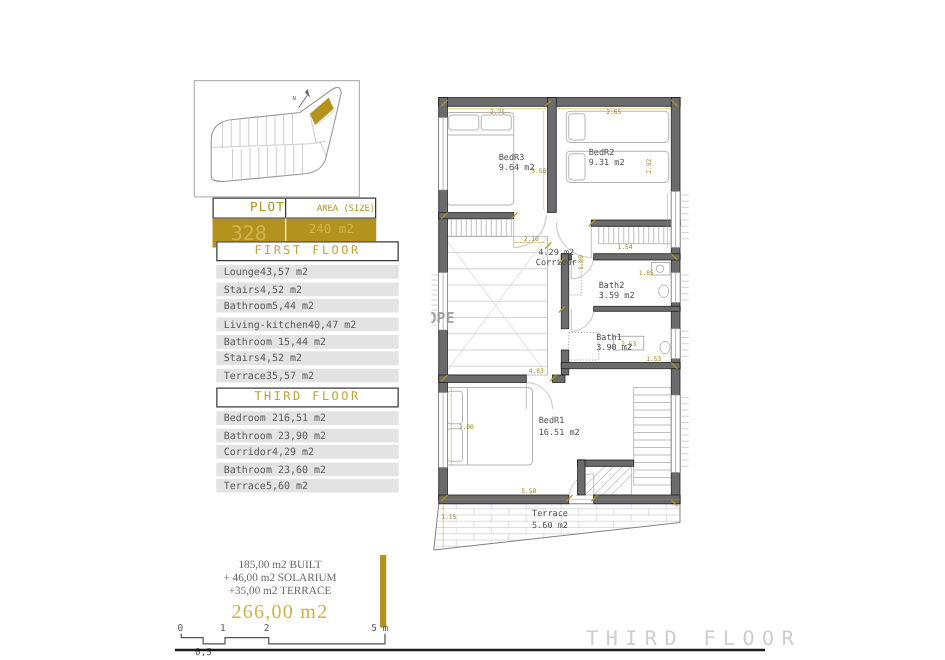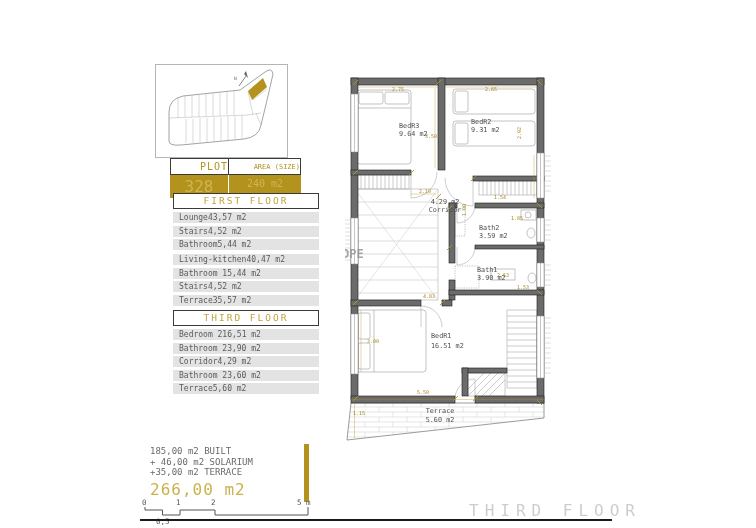--- a/index.html
+++ b/index.html
@@ -16,21 +16,21 @@
   .plot-table .val{display:flex;background:#b3931d;}
   .plot-table .val .c1{width:58px;border-right:1px solid #fff;color:#cfb551;
        font-size:16px;text-align:center;padding:2px 0;}
   .plot-table .val .c2{flex:1;color:#cfb551;font-size:10px;text-align:center;padding:3px 0 2px;}
   .sections{position:absolute;left:157px;top:193px;width:146px;margin-left:16px;}
   .sect{margin-bottom:4px;}
   .sect-h{border:1.2px solid #3a3a3a;background:#fff;color:#bfa43c;font-size:9.5px;
           letter-spacing:2px;text-align:center;height:14px;line-height:14px;margin-bottom:3px;}
   .row{display:flex;background:#e3e3e3;height:11px;
        line-height:11px;font-size:8px;color:#5a5a5a;padding:0 8px 0 6px;margin-bottom:2.6px;}
-  .summary{position:absolute;left:150px;top:446px;width:148px;text-align:left;}
+  .summary{position:absolute;left:150px;top:446px;width:148px;text-align:center;font-family:Liberation Serif, serif;}
   .summary .ln{font-size:9px;line-height:10.5px;color:#6a6a6a;}
   .summary .total{font-size:16px;line-height:24px;color:#cbb24a;letter-spacing:1px;}
   .gold-bar{position:absolute;left:304px;top:444px;width:5px;height:58px;background:#b3931d;}
   .scalebar{position:absolute;left:140px;top:497px;width:180px;height:28px;}
   .bottom-line{position:absolute;left:140px;top:519px;width:472px;height:2px;background:#1a1a1a;}
   .footer-title{position:absolute;left:469px;top:501px;font-size:16px;color:#cdcdcd;
                 letter-spacing:6px;white-space:nowrap;}
   .plan{position:absolute;left:345px;top:58px;width:212px;height:404px;}
   
   text{font-family:"DejaVu Sans Mono","Liberation Mono",monospace;}

